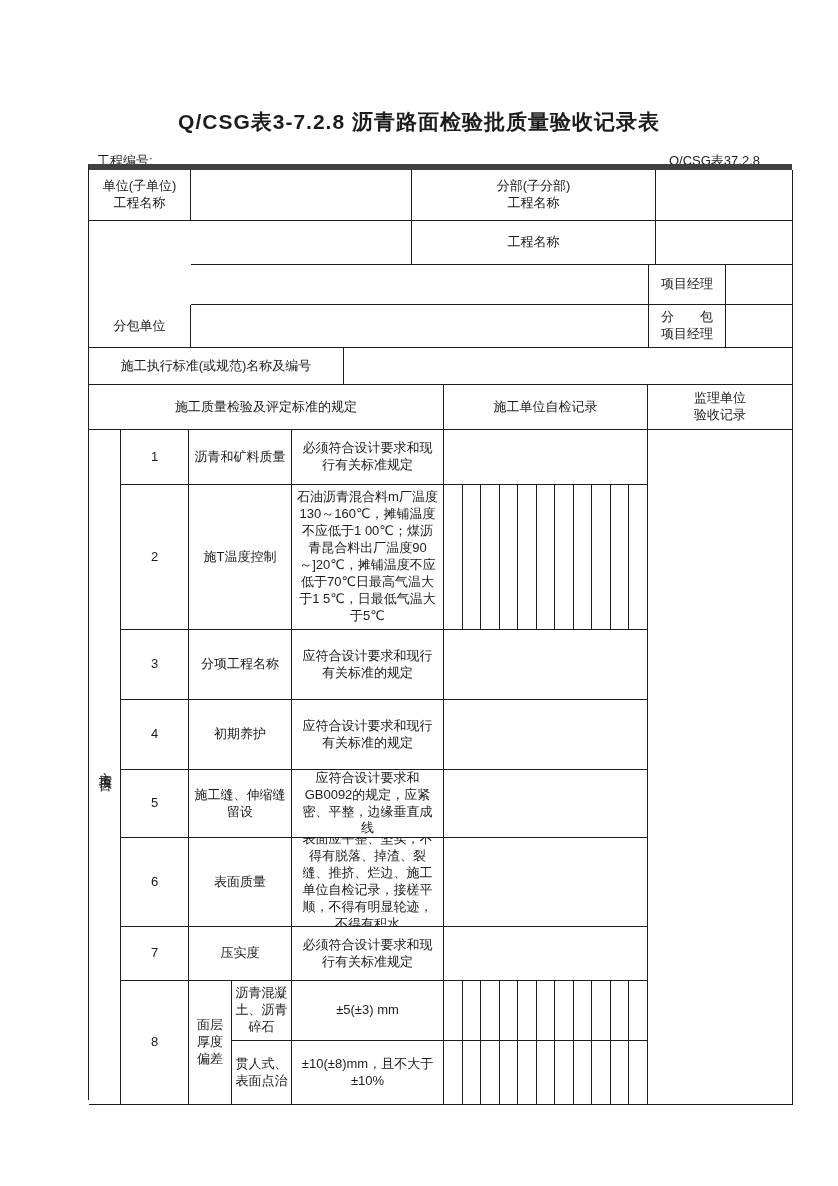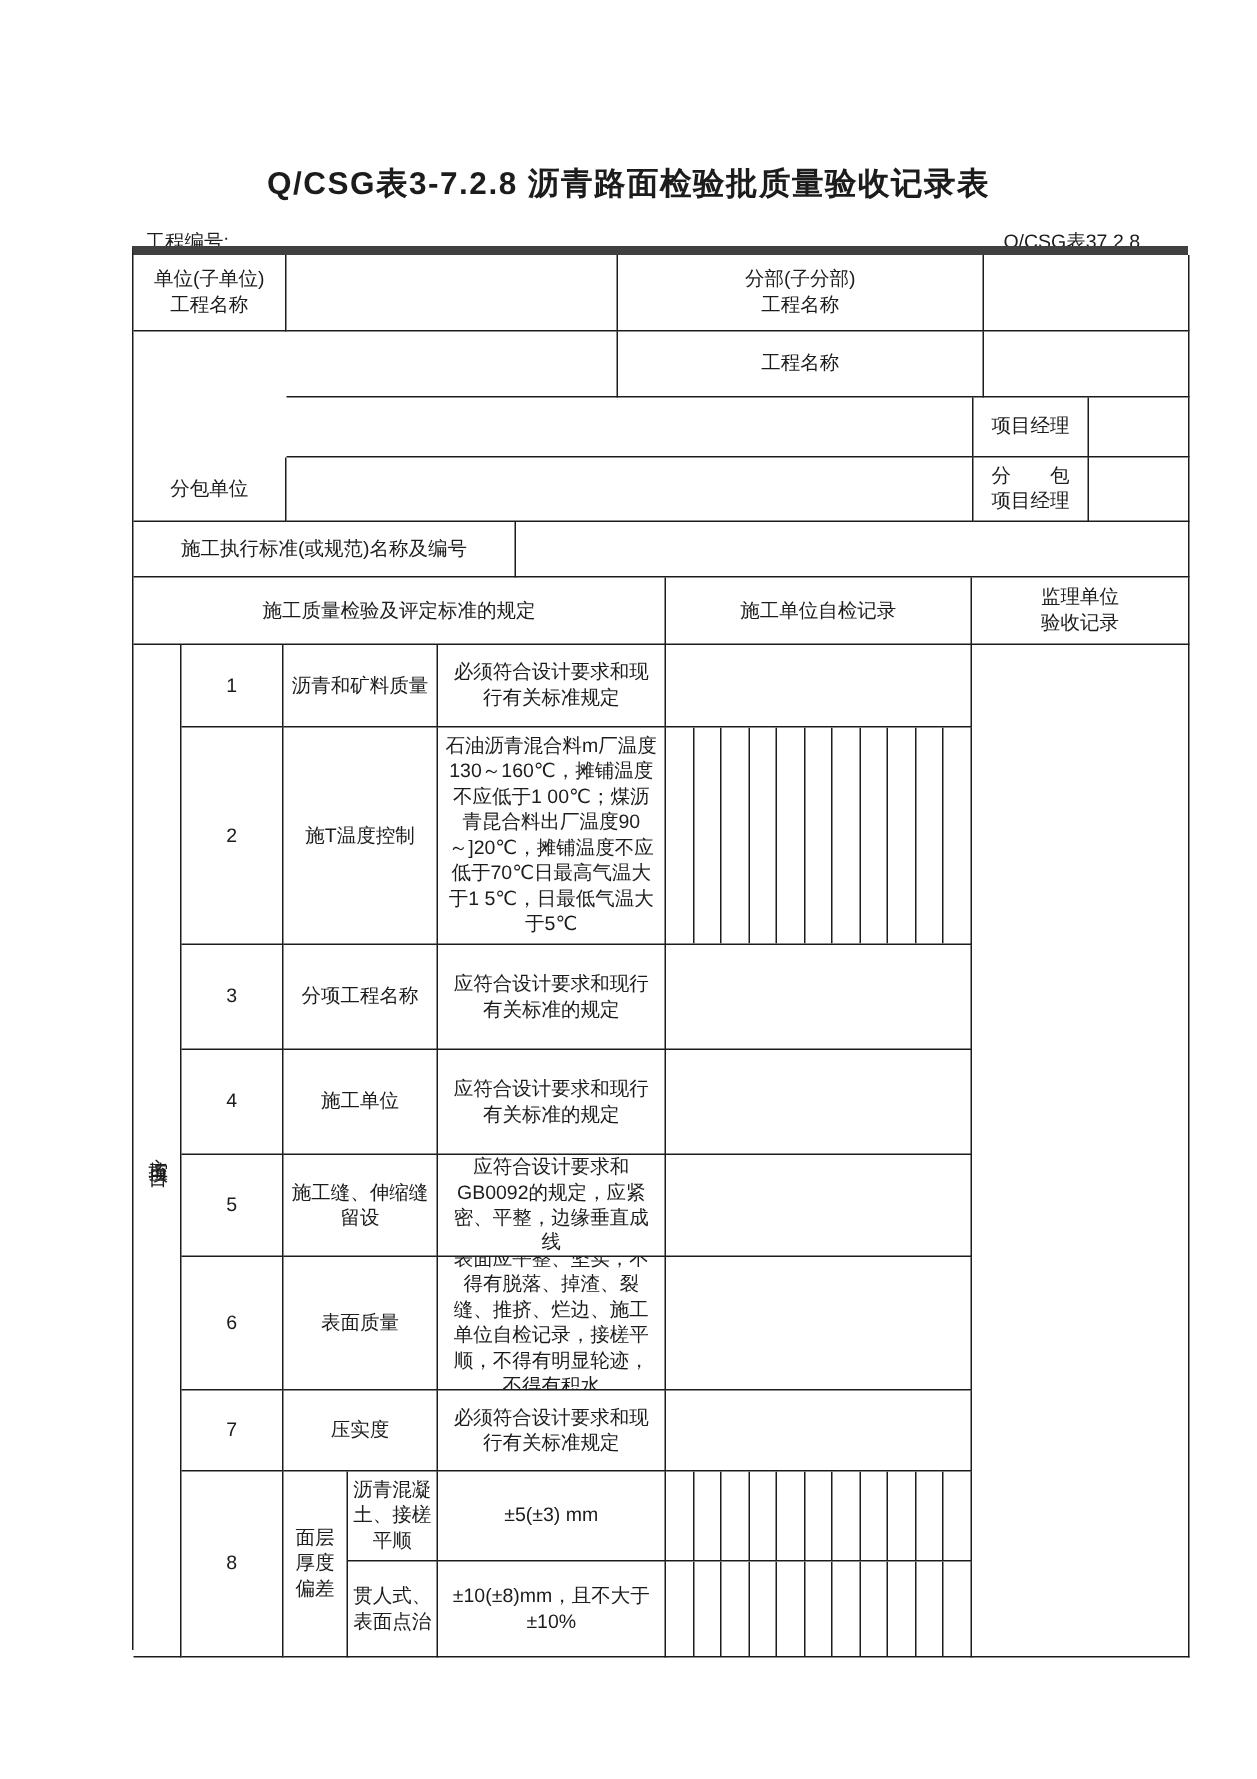--- a/index.html
+++ b/index.html
@@ -61,28 +61,28 @@
   <div class="c" style="left:32px;top:460px;width:68px;height:70px">3</div>
   <div class="c" style="left:32px;top:530px;width:68px;height:70px">4</div>
   <div class="c" style="left:32px;top:600px;width:68px;height:68px">5</div>
   <div class="c" style="left:32px;top:668px;width:68px;height:89px">6</div>
   <div class="c" style="left:32px;top:757px;width:68px;height:54px">7</div>
   <div class="c" style="left:32px;top:811px;width:68px;height:124px">8</div>
 
   <div class="c" style="left:100px;top:315px;width:103px;height:145px">施T温度控制</div>
   <div class="c" style="left:100px;top:260px;width:103px;height:55px">沥青和矿料质量</div>
   <div class="c" style="left:100px;top:460px;width:103px;height:70px">分项工程名称</div>
-  <div class="c" style="left:100px;top:530px;width:103px;height:70px">施工单位</div>
+  <div class="c" style="left:100px;top:530px;width:103px;height:70px">初期养护</div>
   <div class="c" style="left:100px;top:600px;width:103px;height:68px">施工缝、伸缩缝留设</div>
   <div class="c" style="left:100px;top:757px;width:103px;height:54px">压实度</div>
   <div class="c" style="left:100px;top:668px;width:103px;height:89px">表面质量</div>
   <div class="c" style="left:100px;top:811px;width:43px;height:124px">面层
 厚度
 偏差</div>
-  <div class="c" style="left:143px;top:811px;width:60px;height:60px">沥青混凝土、接槎平顺</div>
+  <div class="c" style="left:143px;top:811px;width:60px;height:60px">沥青混凝土、沥青碎石</div>
   <div class="c" style="left:143px;top:871px;width:60px;height:64px">贯人式、表面点治</div>
 
   <div class="c req" style="left:203px;top:260px;width:152px;height:55px">必须符合设计要求和现行有关标准规定</div>
   <div class="c req" style="left:203px;top:315px;width:152px;height:145px">石油沥青混合料m厂温度130～160℃，摊铺温度不应低于1 00℃；煤沥青昆合料出厂温度90～]20℃，摊铺温度不应低于70℃日最高气温大于1 5℃，日最低气温大于5℃</div>
   <div class="c req" style="left:203px;top:460px;width:152px;height:70px">应符合设计要求和现行有关标准的规定</div>
   <div class="c req" style="left:203px;top:530px;width:152px;height:70px">应符合设计要求和现行有关标准的规定</div>
   <div class="c req" style="left:203px;top:600px;width:152px;height:68px">应符合设计要求和GB0092的规定，应紧密、平整，边缘垂直成线</div>
   <div class="c req" style="left:203px;top:668px;width:152px;height:89px">表面应平整、坚实，不得有脱落、掉渣、裂缝、推挤、烂边、施工单位自检记录，接槎平顺，不得有明显轮迹，不得有积水</div>
   <div class="c req" style="left:203px;top:757px;width:152px;height:54px">必须符合设计要求和现行有关标准规定</div>
   <div class="c req" style="left:203px;top:811px;width:152px;height:60px">±5(±3) mm</div>

